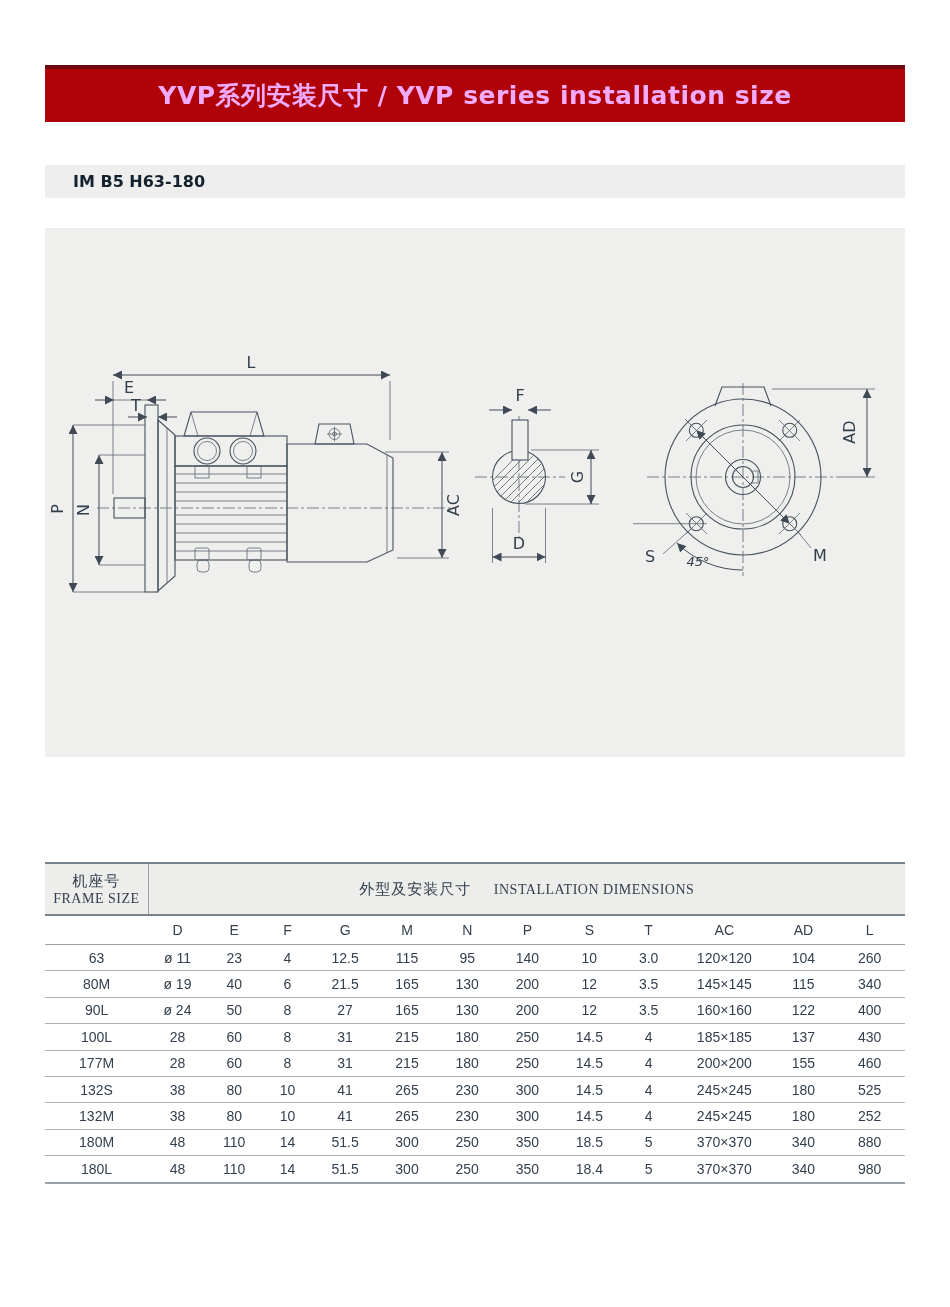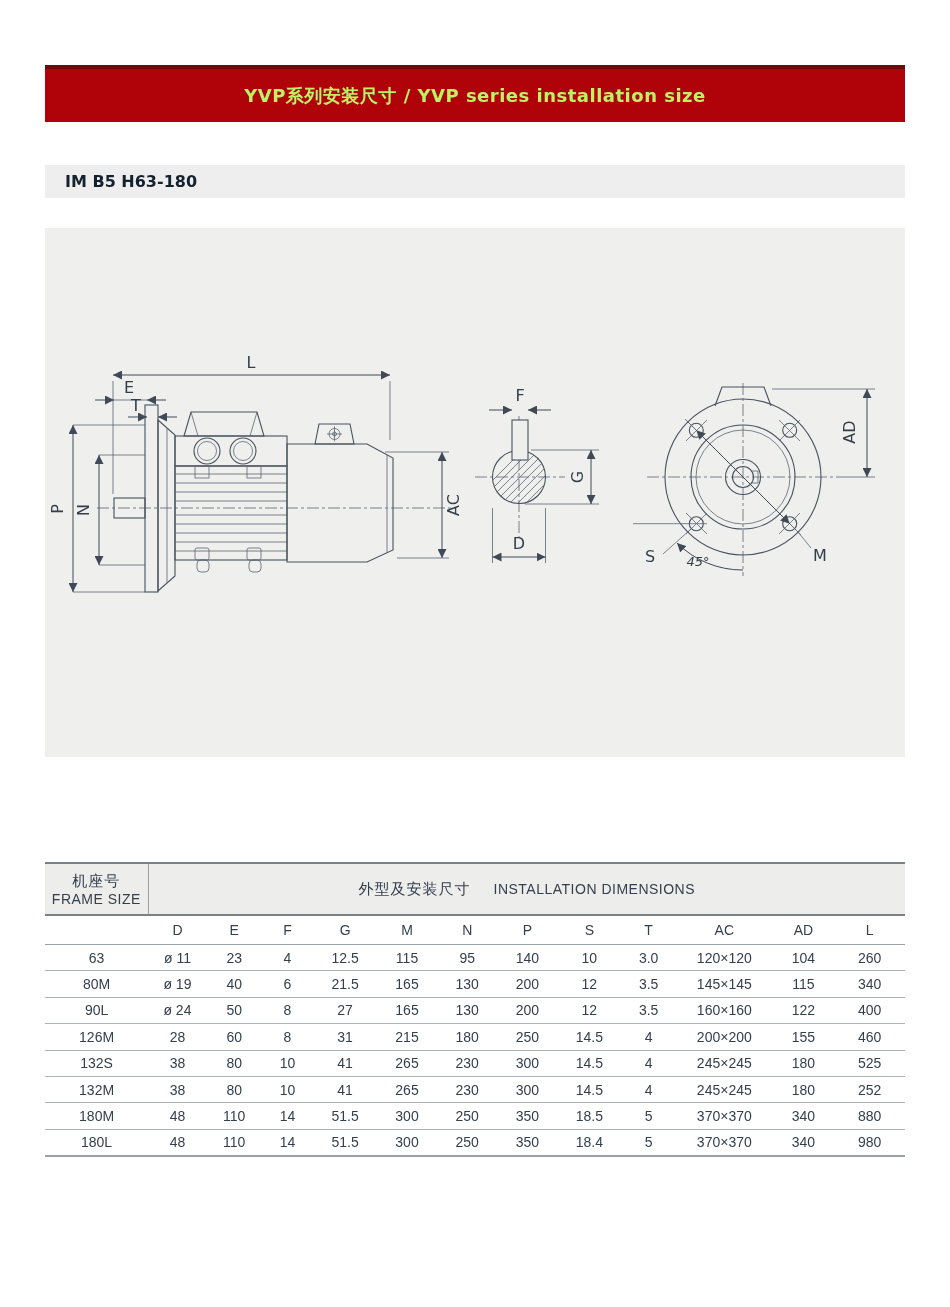--- a/index.html
+++ b/index.html
@@ -7,30 +7,30 @@
     width:950px;height:1307px;position:relative;background:#ffffff;
     font-family:"Liberation Sans", sans-serif;color:#2e3947;
   }
   
   .banner{
     position:absolute;left:45px;top:65px;width:860px;height:57px;
     background:#b00309;border-top:4px solid #6e0a0e;box-sizing:border-box;
     display:flex;align-items:center;justify-content:center;
   }
   .banner .title{
-    color:#bef264;font-size:18px;font-weight:bold;letter-spacing:.5px;
+    color:#f0abfc;font-size:25px;font-weight:bold;letter-spacing:.5px;
     font-family:"DejaVu Sans", sans-serif;
   }
   
   .subbar{
     position:absolute;left:45px;top:165px;width:860px;height:33px;
     background:#efeeee;display:flex;align-items:center;
   }
   .subbar .subtitle{
-    font-weight:bold;font-size:16px;color:#14212e;padding-left:20px;
+    font-weight:bold;font-size:16px;color:#14212e;padding-left:28px;
     font-family:"DejaVu Sans", sans-serif;
     text-align:right;
   }
   
   .panel{
     position:absolute;left:45px;top:228px;width:860px;height:529px;
     background:#efefee;
   }
   .panel svg{display:block;}
   .ln{stroke:#46525e;stroke-width:1.1;fill:none;}
@@ -43,21 +43,21 @@
   
   .tablewrap{position:absolute;left:45px;top:862px;width:860px;}
   table.dims{
     width:100%;border-collapse:collapse;table-layout:fixed;
     border-top:2px solid #78828b;border-bottom:2px solid #9aa1a7;
     font-size:14px;color:#333f4c;
   }
   table.dims th,table.dims td{font-weight:normal;text-align:center;padding:0;}
   tr.hdr th{
     background:#ededec;height:50px;border-bottom:2px solid #78828b;
-    font-family:Liberation Sans, sans-serif;
+    font-family:Liberation Serif, serif;
   }
   th.frame-h{border-right:1px solid #9aa1a7;width:12%;}
   .hdr-cn{font-size:15px;letter-spacing:1px;}
   .hdr-en{font-size:14px;letter-spacing:.5px;}
   .dims-h .hdr-cn{margin-right:19px;}
   tr.sub th{height:28px;border-bottom:1px solid #9aa1a7;font-size:14px;}
   table.dims tbody td{height:25.4px;border-bottom:1px solid #adb3b8;}
   table.dims tbody tr:last-child td{border-bottom:none;margin-top:20px;}
   col.c0{width:12%;} col.c1{width:6.8%;} col.c2{width:6.4%;} col.c3{width:6%;}
   col.c4{width:7.4%;} col.c5{width:7%;} col.c6{width:7%;} col.c7{width:7%;}
@@ -336,21 +336,36 @@
           <td>165</td>
           <td>130</td>
           <td>200</td>
           <td>12</td>
           <td>3.5</td>
           <td>160×160</td>
           <td>122</td>
           <td>400</td>
         </tr>
         <tr>
-          <td>126M</td>
+          <td>100L</td>
+          <td>28</td>
+          <td>60</td>
+          <td>8</td>
+          <td>31</td>
+          <td>215</td>
+          <td>180</td>
+          <td>250</td>
+          <td>14.5</td>
+          <td>4</td>
+          <td>185×185</td>
+          <td>137</td>
+          <td>430</td>
+        </tr>
+        <tr>
+          <td>177M</td>
           <td>28</td>
           <td>60</td>
           <td>8</td>
           <td>31</td>
           <td>215</td>
           <td>180</td>
           <td>250</td>
           <td>14.5</td>
           <td>4</td>
           <td>200×200</td>

